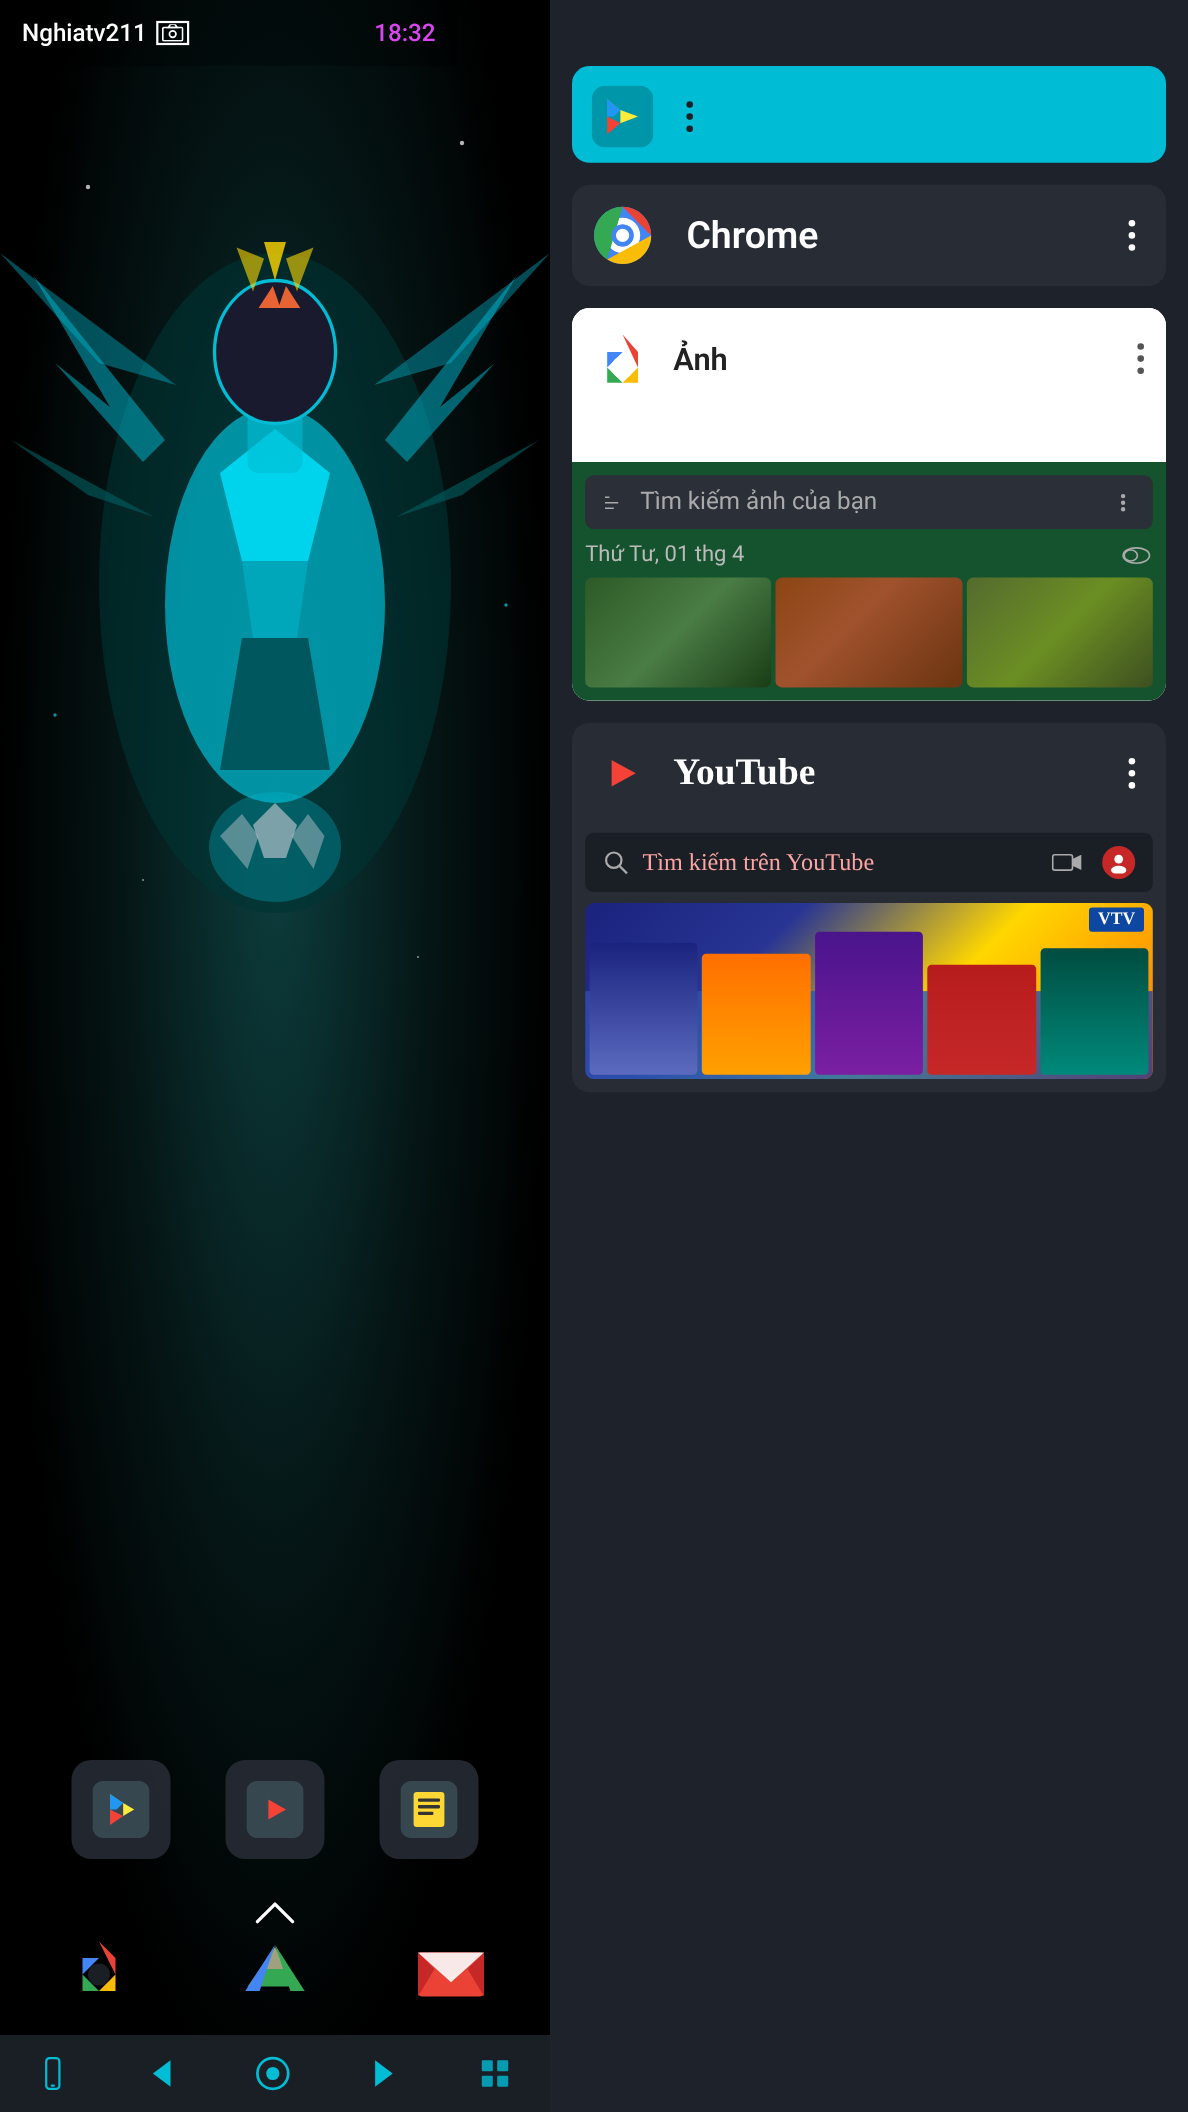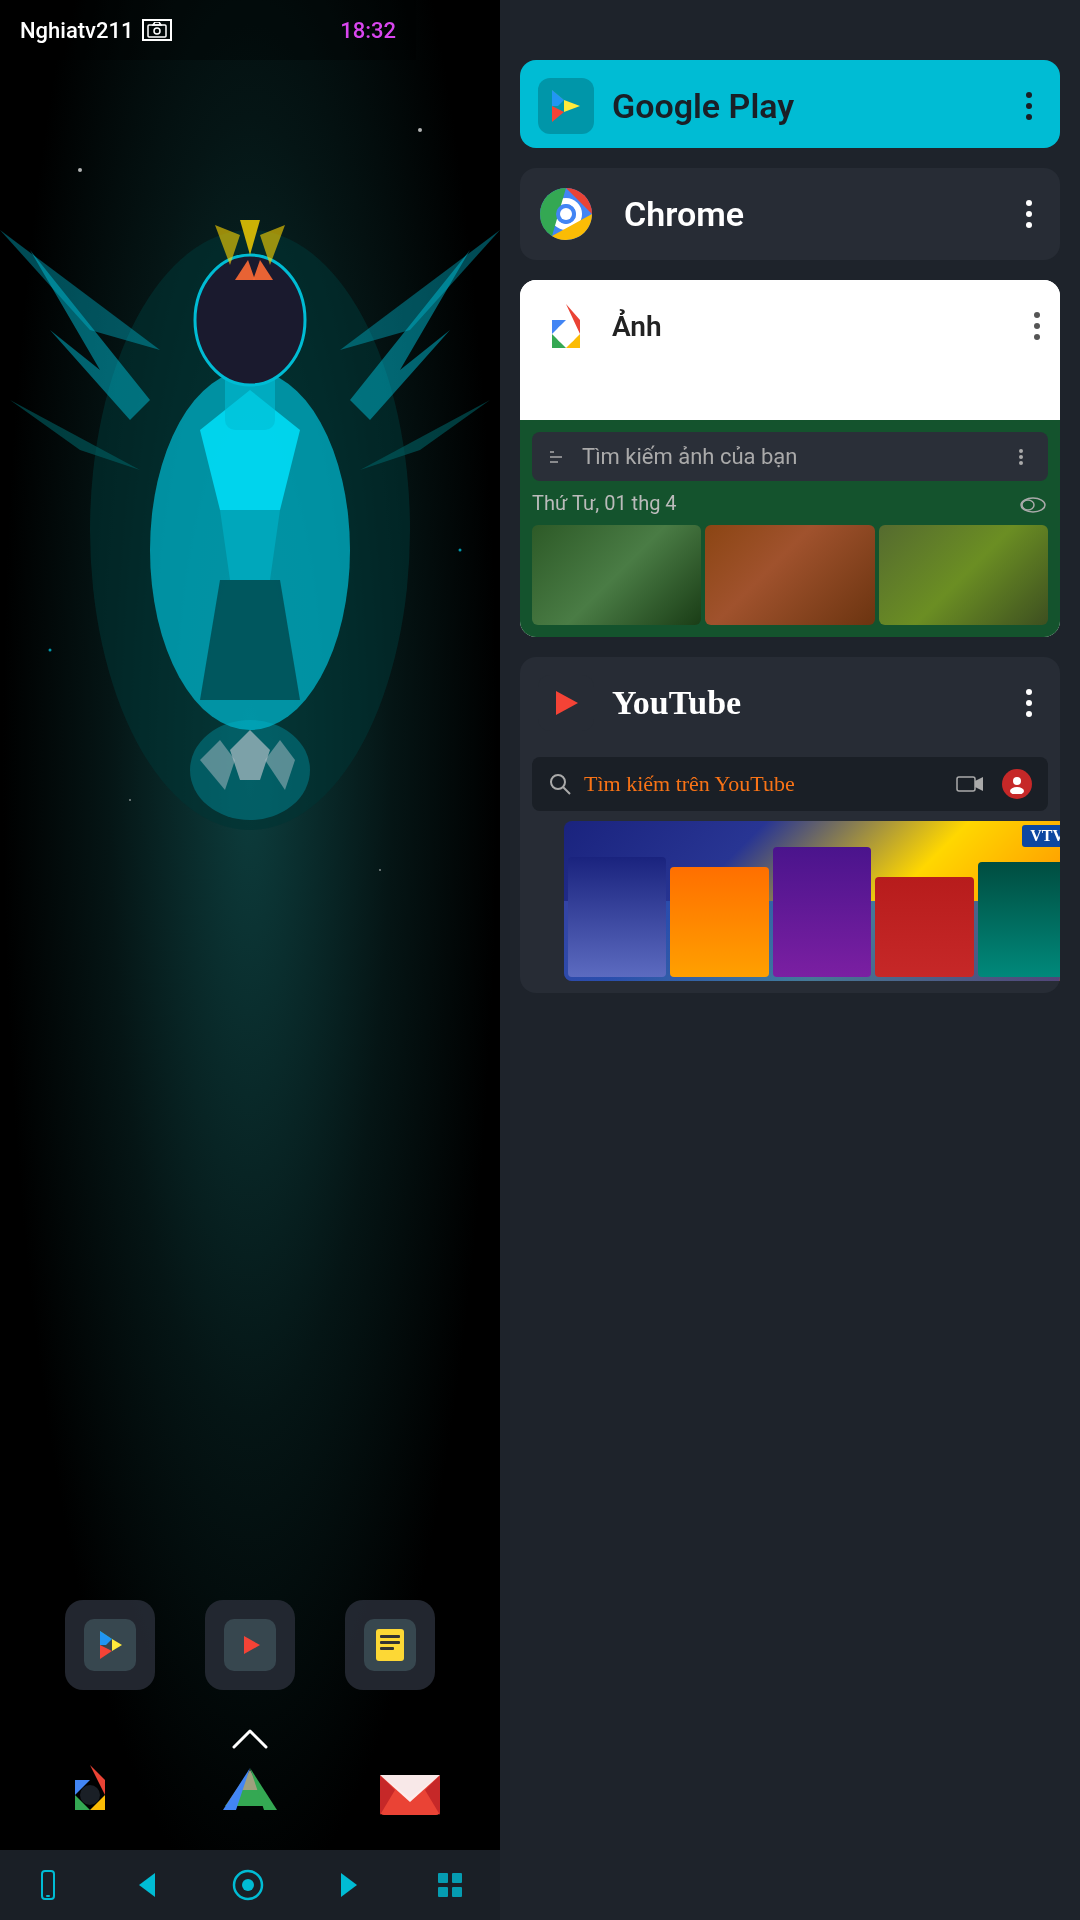--- a/index.html
+++ b/index.html
@@ -279,21 +279,21 @@
     .yt-search-bar {
       background: #1a1f26;
       border-radius: 8px;
       padding: 12px 16px;
       display: flex;
       align-items: center;
       gap: 12px;
       margin-bottom: 10px;
     }
     .yt-search-text {
-      color: #f97316;
+      color: #fca5a5;
       font-size: 22px;
       flex: 1;
     }
     .yt-thumb {
       width: 100%;
       height: 160px;
       border-radius: 8px;
       overflow: hidden;
       background: #0d1117;
       position: relative;
@@ -501,21 +501,20 @@
     <div class="app-card-header">
       <div class="app-icon">
         <svg width="56" height="56" viewBox="0 0 56 56">
           <rect width="56" height="56" rx="12" fill="rgba(0,0,0,0.2)"></rect>
           <polygon points="14,12 14,28 26,22" fill="#4caf50"></polygon>
           <polygon points="14,28 14,44 26,34" fill="#f44336"></polygon>
           <polygon points="26,22 42,28 26,34" fill="#ffeb3b"></polygon>
           <polygon points="14,12 26,22 20,28 14,28" fill="#2196f3"></polygon>
         </svg>
       </div>
-      <span class="app-name">Google Play</span>
       <div class="more-btn">
         <div class="dots">
           <div class="dot" style="background:#1a1f26;"></div>
           <div class="dot" style="background:#1a1f26;"></div>
           <div class="dot" style="background:#1a1f26;"></div>
         </div>
       </div>
     </div>
   </div>
 
@@ -629,21 +628,21 @@
         </svg>
 
         <div style="width:30px;height:30px;border-radius:50%;background:#c62828;margin-left:6px;display:flex;align-items:center;justify-content:center;">
           <svg width="20" height="20" viewBox="0 0 20 20">
             <circle cx="10" cy="7" r="4" fill="#fff"></circle>
             <ellipse cx="10" cy="17" rx="7" ry="4" fill="#fff"></ellipse>
           </svg>
         </div>
       </div>
 
-      <div class="yt-thumb" style="background:linear-gradient(135deg,#1a237e 0%,#283593 30%,#ffd700 60%,#ff6f00 100%);position:relative;margin-left:32px;">
+      <div class="yt-thumb" style="background:linear-gradient(135deg,#1a237e 0%,#283593 30%,#ffd700 60%,#ff6f00 100%);position:relative;">
 
         <div style="position:absolute;bottom:0;left:0;right:0;height:80px;background:linear-gradient(135deg,#3949ab,#1565c0,#283593);opacity:0.8;"></div>
         <div style="position:absolute;top:4px;right:8px;background:#0d47a1;color:#fff;font-size:16px;padding:2px 8px;border-radius:3px;font-weight:bold;">VTV</div>
 
         <div style="position:absolute;bottom:0;left:0;right:0;height:140px;display:flex;gap:4px;padding:4px;align-items:flex-end;">
           <div style="flex:1;height:120px;background:linear-gradient(to top,#5c6bc0,#1a237e);border-radius:4px;"></div>
           <div style="flex:1;height:110px;background:linear-gradient(to top,#ffa000,#ff6f00);border-radius:4px;"></div>
           <div style="flex:1;height:130px;background:linear-gradient(to top,#7b1fa2,#4a148c);border-radius:4px;"></div>
           <div style="flex:1;height:100px;background:linear-gradient(to top,#c62828,#b71c1c);border-radius:4px;"></div>
           <div style="flex:1;height:115px;background:linear-gradient(to top,#00897b,#004d40);border-radius:4px;"></div>

